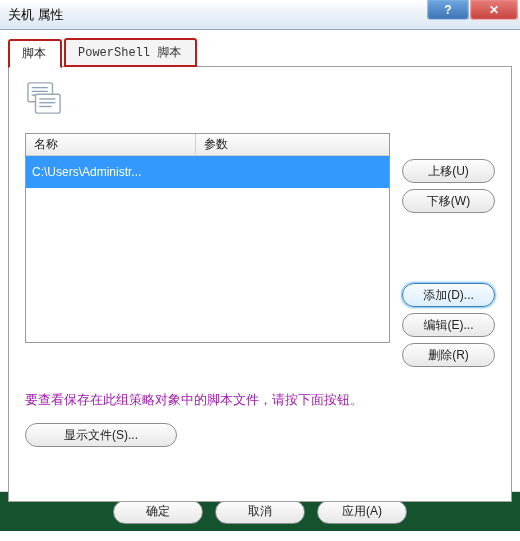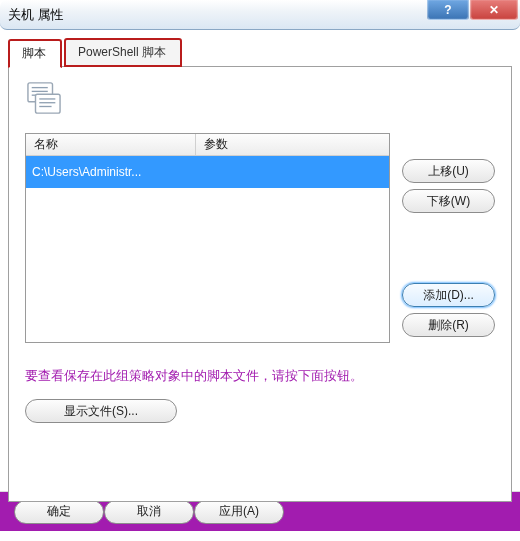--- a/index.html
+++ b/index.html
@@ -13,21 +13,20 @@
     overflow: hidden;
   }
   .titlebar {
     height: 30px;
     background: linear-gradient(to bottom, #ffffff 0%, #eef3f8 40%, #dbe7f3 100%);
     border-bottom: 1px solid #8aa7c4;
     display: flex;
     align-items: center;
     padding: 0 0 0 8px;
     position: relative;
-    border-radius: 7px;
   }
   .title-text {
     color: #000;
     font-size: 13px;
   }
   .title-buttons {
     position: absolute;
     right: 2px;
     top: 0;
     display: flex;
@@ -76,20 +75,21 @@
     color: #222;
   }
   .tab.active {
     background: #fff;
     border-bottom: 1px solid #fff;
     top: 1px;
   }
   .tab.inactive {
     background: #f4f4f4;
     color: #333;
+    font-family: Liberation Mono, monospace;
   }
   .tabpanel {
     border: 1px solid #a0a0a0;
     background: #fff;
     position: relative;
     top: 0;
     margin-top: -1px;
     height: 436px;
     padding: 14px 16px;
   }
@@ -178,25 +178,25 @@
     font-family: "SimSun","Microsoft YaHei",sans-serif;
     color: #a21caf;
   }
   .showfiles-row {
     margin-top: 14px;
   }
   .showfiles-row button { width: 152px; text-align: center; }
   .footer {
     height: 40px;
     display: flex;
-    justify-content: flex-start;
-    align-items: center;
-    gap: 0;
+    justify-content: center;
+    align-items: center;
+    gap: 12px;
     padding: 0 14px;
-    background: #a21caf;
+    background: #14532d;
     border-top: 1px solid #dcdcdc;
   }
   .footer button { width: 90px; }
 </style>
 </head>
 <body>
 
 <div class="titlebar">
   <span class="title-text">关机 属性</span>
   <div class="title-buttons">
@@ -248,20 +248,21 @@
           <div class="cell"></div>
         </div>
       </div>
 
       <div class="sidebtns">
         <div class="spacer-top"></div>
         <button class="winbtn">上移(U)</button>
         <button class="winbtn">下移(W)</button>
         <div class="spacer-mid"></div>
         <button class="winbtn focus">添加(D)...</button>
+        <button class="winbtn">编辑(E)...</button>
         <button class="winbtn">删除(R)</button>
       </div>
     </div>
 
     <div class="hint">要查看保存在此组策略对象中的脚本文件，请按下面按钮。</div>
 
     <div class="showfiles-row">
       <button class="winbtn">显示文件(S)...</button>
     </div>
   </div>

